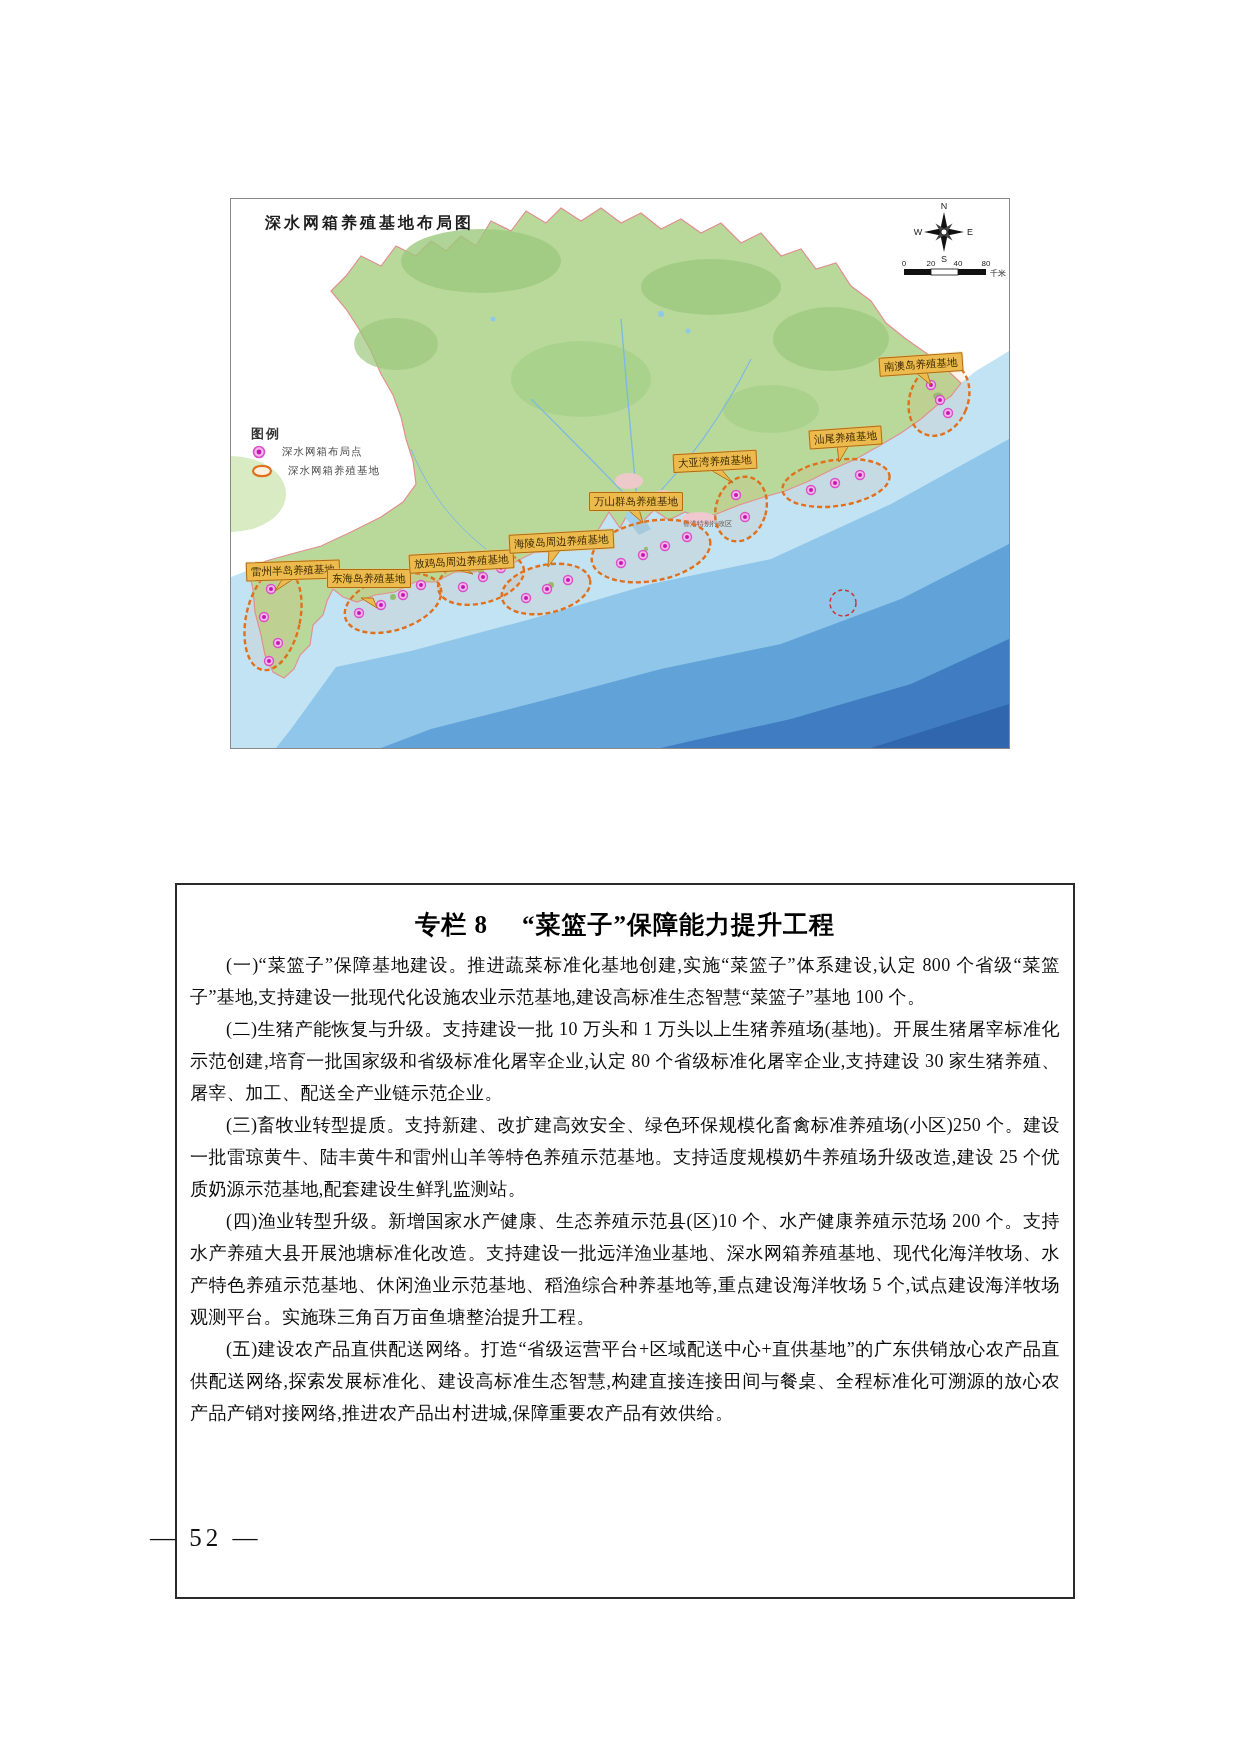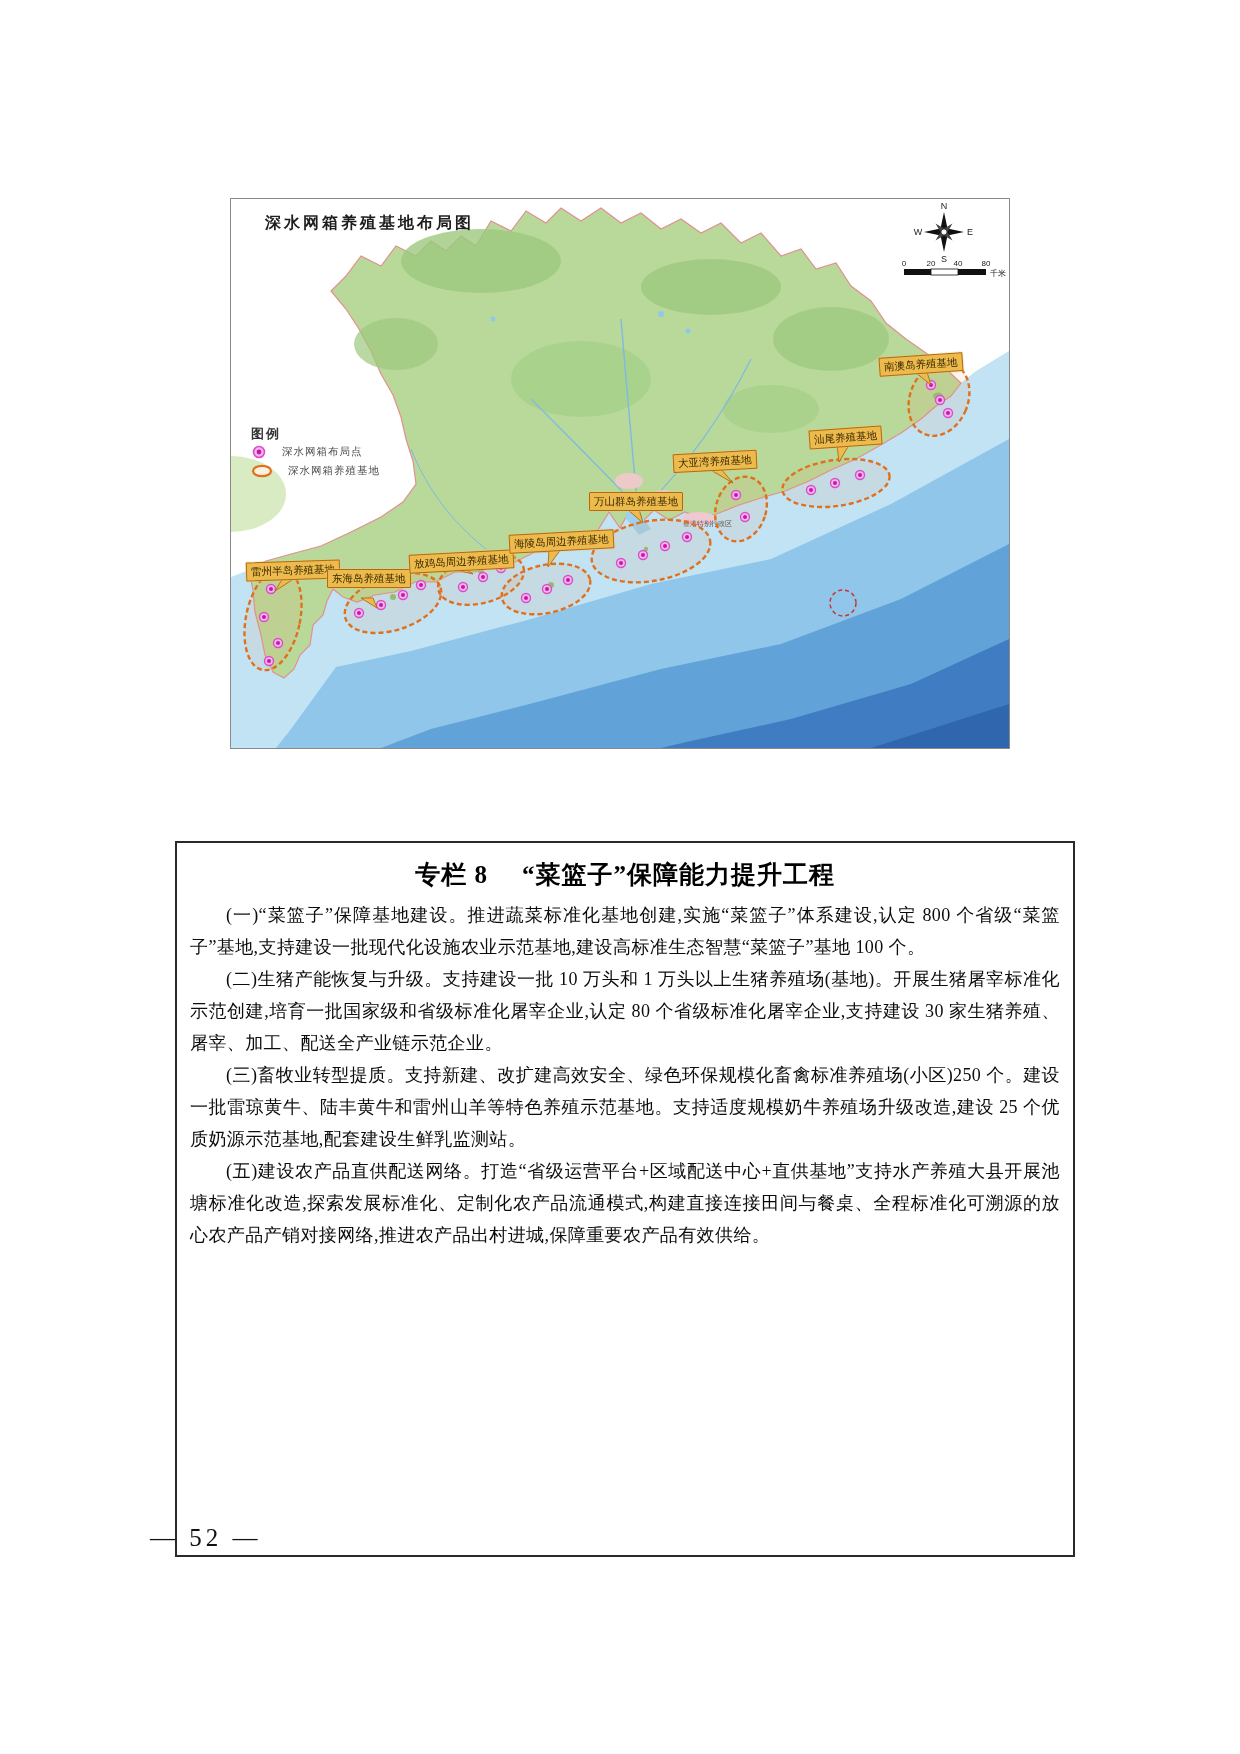--- a/index.html
+++ b/index.html
@@ -19,22 +19,22 @@
   .legend-row svg{flex:0 0 auto;margin-right:8px;}
   .legend-label{font-family:"Liberation Sans",sans-serif;font-size:10.5px;color:#4a4a4a;
                 letter-spacing:1px;white-space:nowrap;margin-left:7px;}
   .map-label{position:absolute;background:#edbb4d;border:1.4px solid #b06a10;
              color:#3a2800;font-family:"Liberation Sans",sans-serif;font-size:10.5px;
              line-height:1;padding:3px 4px;white-space:nowrap;border-radius:1px;
              box-shadow:0 0 0 1px rgba(240,200,120,.35);}
   .r-2{transform:rotate(-2deg);} .r-3{transform:rotate(-3deg);} .r-4{transform:rotate(-4deg);}
 
   
-  .panel{position:absolute;left:175px;top:841px;width:900px;height:716px;
-         border:2px solid #2a2a2a;box-sizing:border-box;background:#fff;padding:4px 13px;}
+  .panel{position:absolute;left:175px;top:883px;width:900px;height:716px;
+         border:2px solid #2a2a2a;box-sizing:border-box;background:#fff;padding:12px 13px;}
   .panel-title{text-align:center;font-weight:bold;font-size:25px;color:#000;
                margin:11px 0 8px 0;letter-spacing:1px;}
   .panel-title .t2{margin-left:34px;}
   .panel-body p{margin:0;font-size:18px;line-height:32px;color:#0c0c0c;
                 text-align:justify;text-indent:2em;letter-spacing:0.4px;}
 
   .page-number{position:absolute;left:150px;top:1524px;font-size:25px;color:#111;
                letter-spacing:4px;}
 </style>
 </head>
@@ -235,18 +235,19 @@
   </div>
 
   <div class="panel">
     <div class="panel-title">
       <span class="t1">专栏 8</span><span class="t2">“菜篮子”保障能力提升工程</span>
     </div>
     <div class="panel-body">
       <p>(一)“菜篮子”保障基地建设。推进蔬菜标准化基地创建,实施“菜篮子”体系建设,认定 800 个省级“菜篮子”基地,支持建设一批现代化设施农业示范基地,建设高标准生态智慧“菜篮子”基地 100 个。</p>
       <p>(二)生猪产能恢复与升级。支持建设一批 10 万头和 1 万头以上生猪养殖场(基地)。开展生猪屠宰标准化示范创建,培育一批国家级和省级标准化屠宰企业,认定 80 个省级标准化屠宰企业,支持建设 30 家生猪养殖、屠宰、加工、配送全产业链示范企业。</p>
       <p>(三)畜牧业转型提质。支持新建、改扩建高效安全、绿色环保规模化畜禽标准养殖场(小区)250 个。建设一批雷琼黄牛、陆丰黄牛和雷州山羊等特色养殖示范基地。支持适度规模奶牛养殖场升级改造,建设 25 个优质奶源示范基地,配套建设生鲜乳监测站。</p>
-      <p>(五)建设农产品直供配送网络。打造“省级运营平台+区域配送中心+直供基地”支持水产养殖大县开展池塘标准化改造,探索发展标准化、定制化农产品流通模式,构建直接连接田间与餐桌、全程标准化可溯源的放心农产品产销对接网络,推进农产品出村进城,保障重要农产品有效供给。</p>
+      <p>(四)渔业转型升级。新增国家水产健康、生态养殖示范县(区)10 个、水产健康养殖示范场 200 个。支持水产养殖大县开展池塘标准化改造。支持建设一批远洋渔业基地、深水网箱养殖基地、现代化海洋牧场、水产特色养殖示范基地、休闲渔业示范基地、稻渔综合种养基地等,重点建设海洋牧场 5 个,试点建设海洋牧场观测平台。实施珠三角百万亩鱼塘整治提升工程。</p>
+      <p>(五)建设农产品直供配送网络。打造“省级运营平台+区域配送中心+直供基地”的广东供销放心农产品直供配送网络,探索发展标准化、建设高标准生态智慧,构建直接连接田间与餐桌、全程标准化可溯源的放心农产品产销对接网络,推进农产品出村进城,保障重要农产品有效供给。</p>
     </div>
   </div>
 
   <div class="page-number">— 52 —</div>
 </div>
 
 </body></html>

